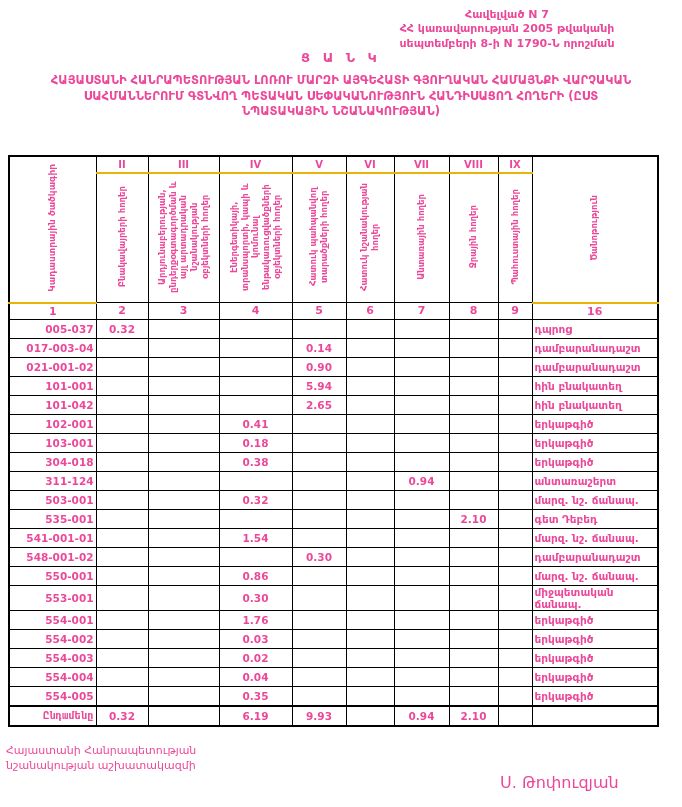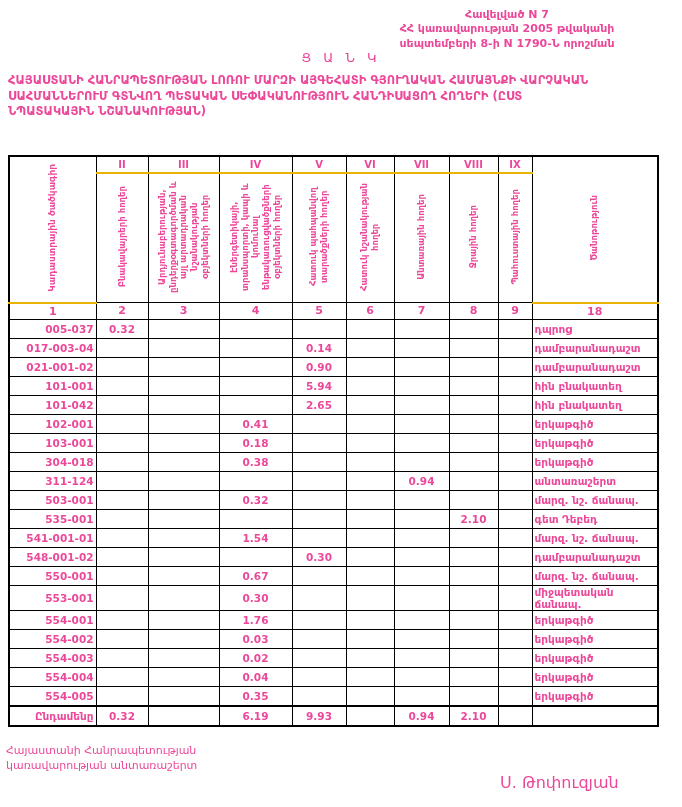--- a/index.html
+++ b/index.html
@@ -12,25 +12,25 @@
     overflow:hidden;
   }
   
   .appendix{
     position:absolute;top:8px;left:352px;width:310px;
     text-align:center;font-weight:700;font-size:11px;line-height:1.3;
   }
   
   .tsank{
     position:absolute;top:50px;left:0;width:682px;
-    text-align:center;font-weight:400;font-size:13px;letter-spacing:4px;
+    text-align:center;font-weight:700;font-size:13px;letter-spacing:4px;
   }
   .doc-title{
     position:absolute;top:73px;left:8px;width:666px;
-    text-align:left;font-weight:700;font-size:11.5px;line-height:1.35;
+    text-align:center;font-weight:700;font-size:11.5px;line-height:1.35;
   }
   
   table.landtable{
     position:absolute;top:155px;left:8px;
     border-collapse:collapse;table-layout:fixed;
     border:2px solid #000;
     font-size:10.5px;font-weight:700;
   }
   table.landtable td{
     border:1px solid #000;
@@ -49,21 +49,21 @@
     text-align:center;
   }
   td.col1h .vtext{max-height:150px;font-size:9px;}
   tr.rot-row td{height:128px;}
   tr.num-row td{height:15px;text-align:center;font-size:11px;border-bottom:1px solid #000;}
   tr.data-row td, tr.total-row td{height:18px;}
   td.code{text-align:right;padding-left:4px;}
   td.val{text-align:center;}
   td.note{text-align:left;padding-left:5px;}
   tr.total-row td{border-top:2px solid #000;}
-  tr.total-row td.code{padding-left:13px;}
+  tr.total-row td.code{padding-left:13px;font-family:Liberation Mono, monospace;}
   
   .footer-left{
     position:absolute;top:744px;left:6px;
     font-weight:400;font-size:11px;line-height:1.35;
   }
   .signature{
     position:absolute;top:773px;left:500px;
     font-weight:400;font-size:16px;
   }
 </style>
@@ -129,21 +129,21 @@
       <tr class="num-row">
         <td>1</td>
         <td>2</td>
         <td>3</td>
         <td>4</td>
         <td>5</td>
         <td>6</td>
         <td>7</td>
         <td>8</td>
         <td>9</td>
-        <td>18</td>
+        <td>16</td>
       </tr>
 
       <tr class="data-row">
           <td class="code">005-037</td>
           <td class="val">0.32</td>
           <td class="val"></td>
           <td class="val"></td>
           <td class="val"></td>
           <td class="val"></td>
           <td class="val"></td>
@@ -292,21 +292,21 @@
           <td class="val"></td>
           <td class="val"></td>
           <td class="val"></td>
           <td class="val"></td>
           <td class="note">դամբարանադաշտ</td>
         </tr>
         <tr class="data-row">
           <td class="code">550-001</td>
           <td class="val"></td>
           <td class="val"></td>
-          <td class="val">0.67</td>
+          <td class="val">0.86</td>
           <td class="val"></td>
           <td class="val"></td>
           <td class="val"></td>
           <td class="val"></td>
           <td class="val"></td>
           <td class="note">մարզ. նշ. ճանապ.</td>
         </tr>
         <tr class="data-row">
           <td class="code">553-001</td>
           <td class="val"></td>
@@ -389,18 +389,18 @@
         <td class="val">0.94</td>
         <td class="val">2.10</td>
         <td class="val"></td>
         <td class="note"></td>
       </tr>
     </tbody>
   </table>
 
   <div class="footer-left">
     <div>Հայաստանի Հանրապետության</div>
-    <div>կառավարության անտառաշերտ</div>
+    <div>նշանակության աշխատակազմի</div>
   </div>
 
   <div class="signature">Ս. Թոփուզյան</div>
 
 </div>
 
 </body></html>

